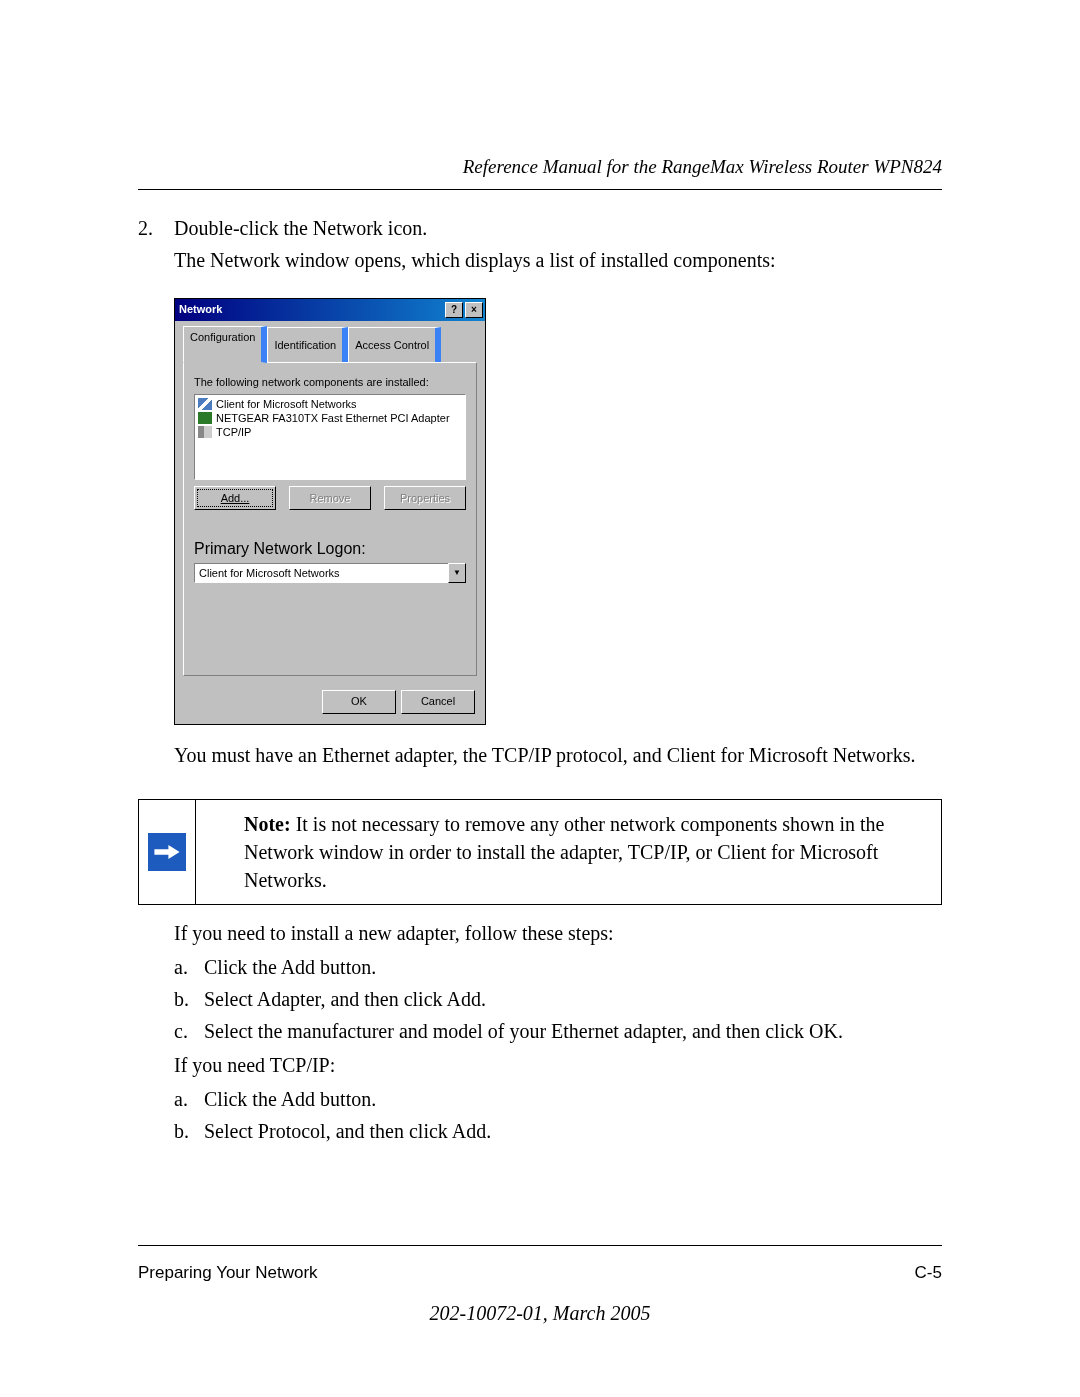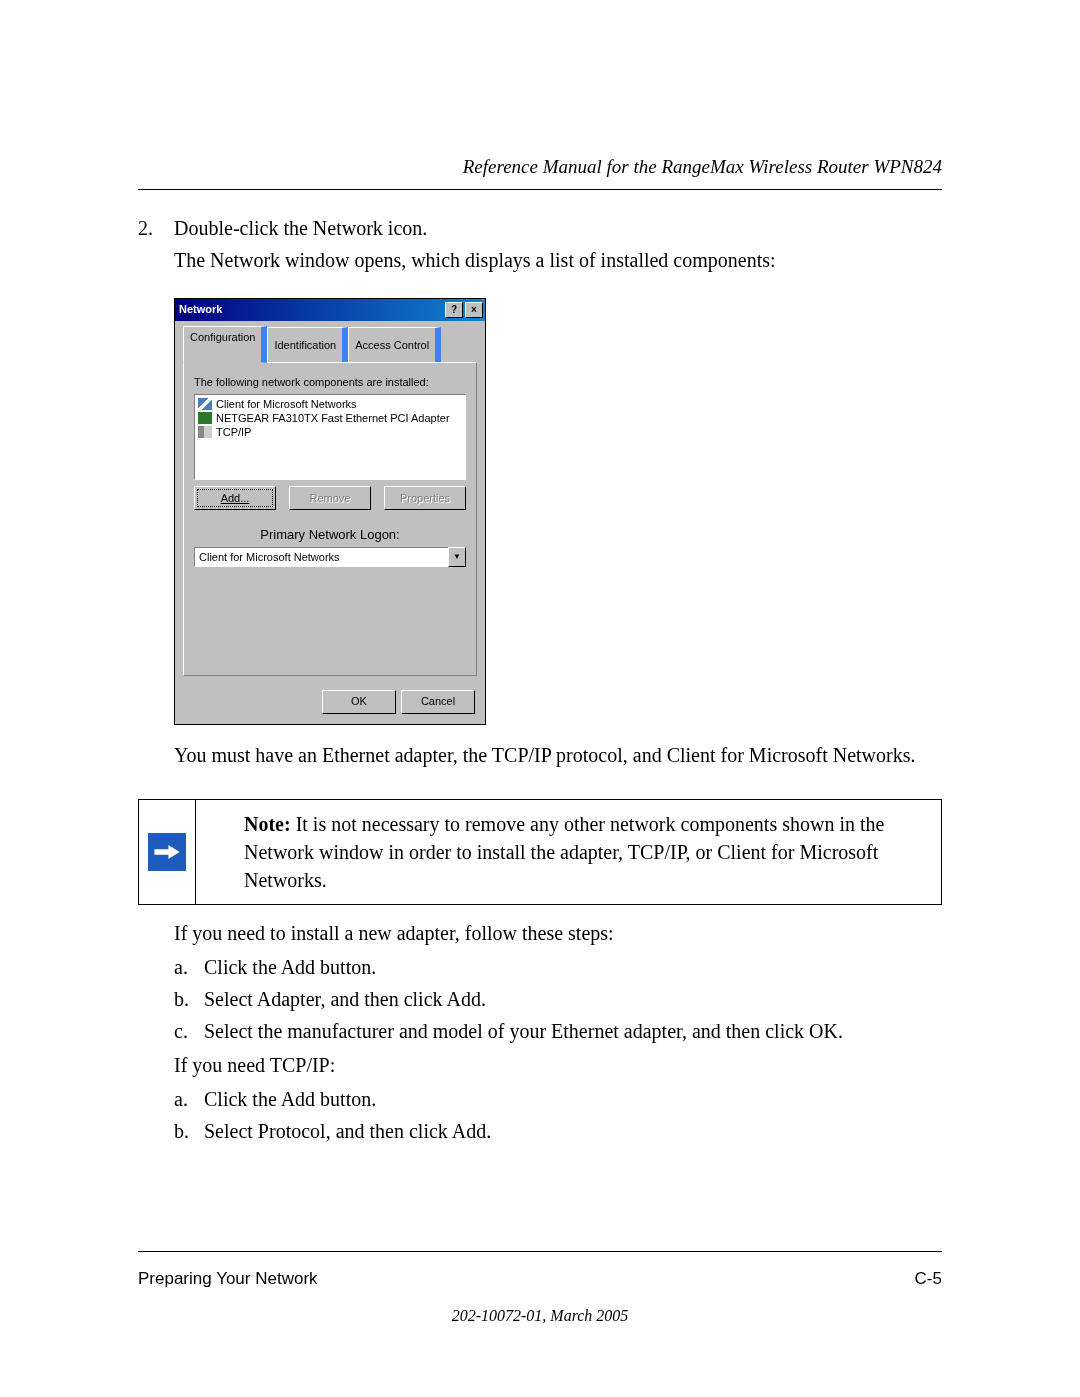--- a/index.html
+++ b/index.html
@@ -23,40 +23,40 @@
   .listbox{background:#fff;border-top:1px solid #808080;border-left:1px solid #808080;border-right:1px solid #fff;border-bottom:1px solid #fff;height:80px;padding:2px;margin-top:4px;font-size:11px;}
   .listbox .item{display:flex;align-items:center;gap:4px;padding:0 1px;line-height:14px;}
   .icon-sm{width:14px;height:12px;display:inline-block;}
   .icon-client{background:linear-gradient(135deg,#4a7cbf 40%,#fff 40%,#fff 60%,#4a7cbf 60%);}
   .icon-adapter{background:#2a7a2a;}
   .icon-proto{background:linear-gradient(to right,#888 40%,#ccc 40%);}
   .btnrow{display:flex;justify-content:space-between;margin-top:6px;}
   .w9x-btn{width:80px;height:22px;background:#c0c0c0;border-top:1px solid #fff;border-left:1px solid #fff;border-right:1px solid #000;border-bottom:1px solid #000;font-size:11px;display:flex;align-items:center;justify-content:center;}
   .w9x-btn.focus{outline:1px dotted #000;outline-offset:-4px;}
   .w9x-btn.disabled{color:#808080;text-shadow:1px 1px 0 #fff;}
-  .field-label{margin-top:16px;font-size:13px;text-align:center;}
+  .field-label{margin-top:28px;font-size:16px;}
   .combo{display:flex;margin-top:2px;}
   .combo-input{flex:1;background:#fff;border-top:1px solid #808080;border-left:1px solid #808080;border-right:none;border-bottom:1px solid #fff;padding:2px 4px;height:14px;font-size:11px;}
   .combo-btn{width:16px;border-top:1px solid #fff;border-left:1px solid #fff;border-right:1px solid #000;border-bottom:1px solid #000;background:#c0c0c0;display:flex;align-items:center;justify-content:center;font-size:8px;}
   .groupbox{border:1px solid #808080;border-right-color:#fff;border-bottom-color:#fff;margin-top:14px;padding:4px 6px 28px 6px;position:relative;}
   .groupbox .legend{position:absolute;top:-8px;left:6px;background:#c0c0c0;padding:0 3px;font-size:11px;}
   .dlg-footer{display:flex;justify-content:flex-end;gap:5px;padding:6px 10px 10px 10px;}
   .dlg-footer .w9x-btn{width:72px;}
   .note-box{border:1.5px solid #000;margin:30px 0 14px 0;display:flex;align-items:stretch;gap:34px;}
   .note-icon{width:56px;display:flex;align-items:center;justify-content:center;border-right:1.5px solid #000;}
   .note-icon .arrow{width:38px;height:38px;background:#1e5bbf;display:flex;align-items:center;justify-content:center;}
   .note-icon .arrow svg{width:28px;height:18px;}
   .note-text{padding:10px 14px;flex:1;}
   .note-text b{font-weight:bold;}
   .sublist{margin:6px 0 6px 36px;}
   .sublist .row{display:flex;gap:12px;margin:4px 0;}
   .sublist .lbl{min-width:18px;}
   .footer{position:absolute;left:138px;right:138px;bottom:70px;font-family:Arial,Helvetica,sans-serif;font-size:17px;}
   .footer-row{display:flex;justify-content:space-between;margin-top:15px;text-align:center;}
-  .docnum{text-align:center;font-style:italic;font-family:"Times New Roman",serif;font-size:16px;margin-top:14px;}
+  .docnum{text-align:center;font-style:italic;font-family:"Times New Roman",serif;font-size:20px;margin-top:14px;}
   .ul{text-decoration:underline;}
 </style>
 </head>
 <body>
 
 <div class="page">
   <div class="header-line">Reference Manual for the RangeMax Wireless Router WPN824</div>
   <hr class="rule">
 
   <div class="step">

